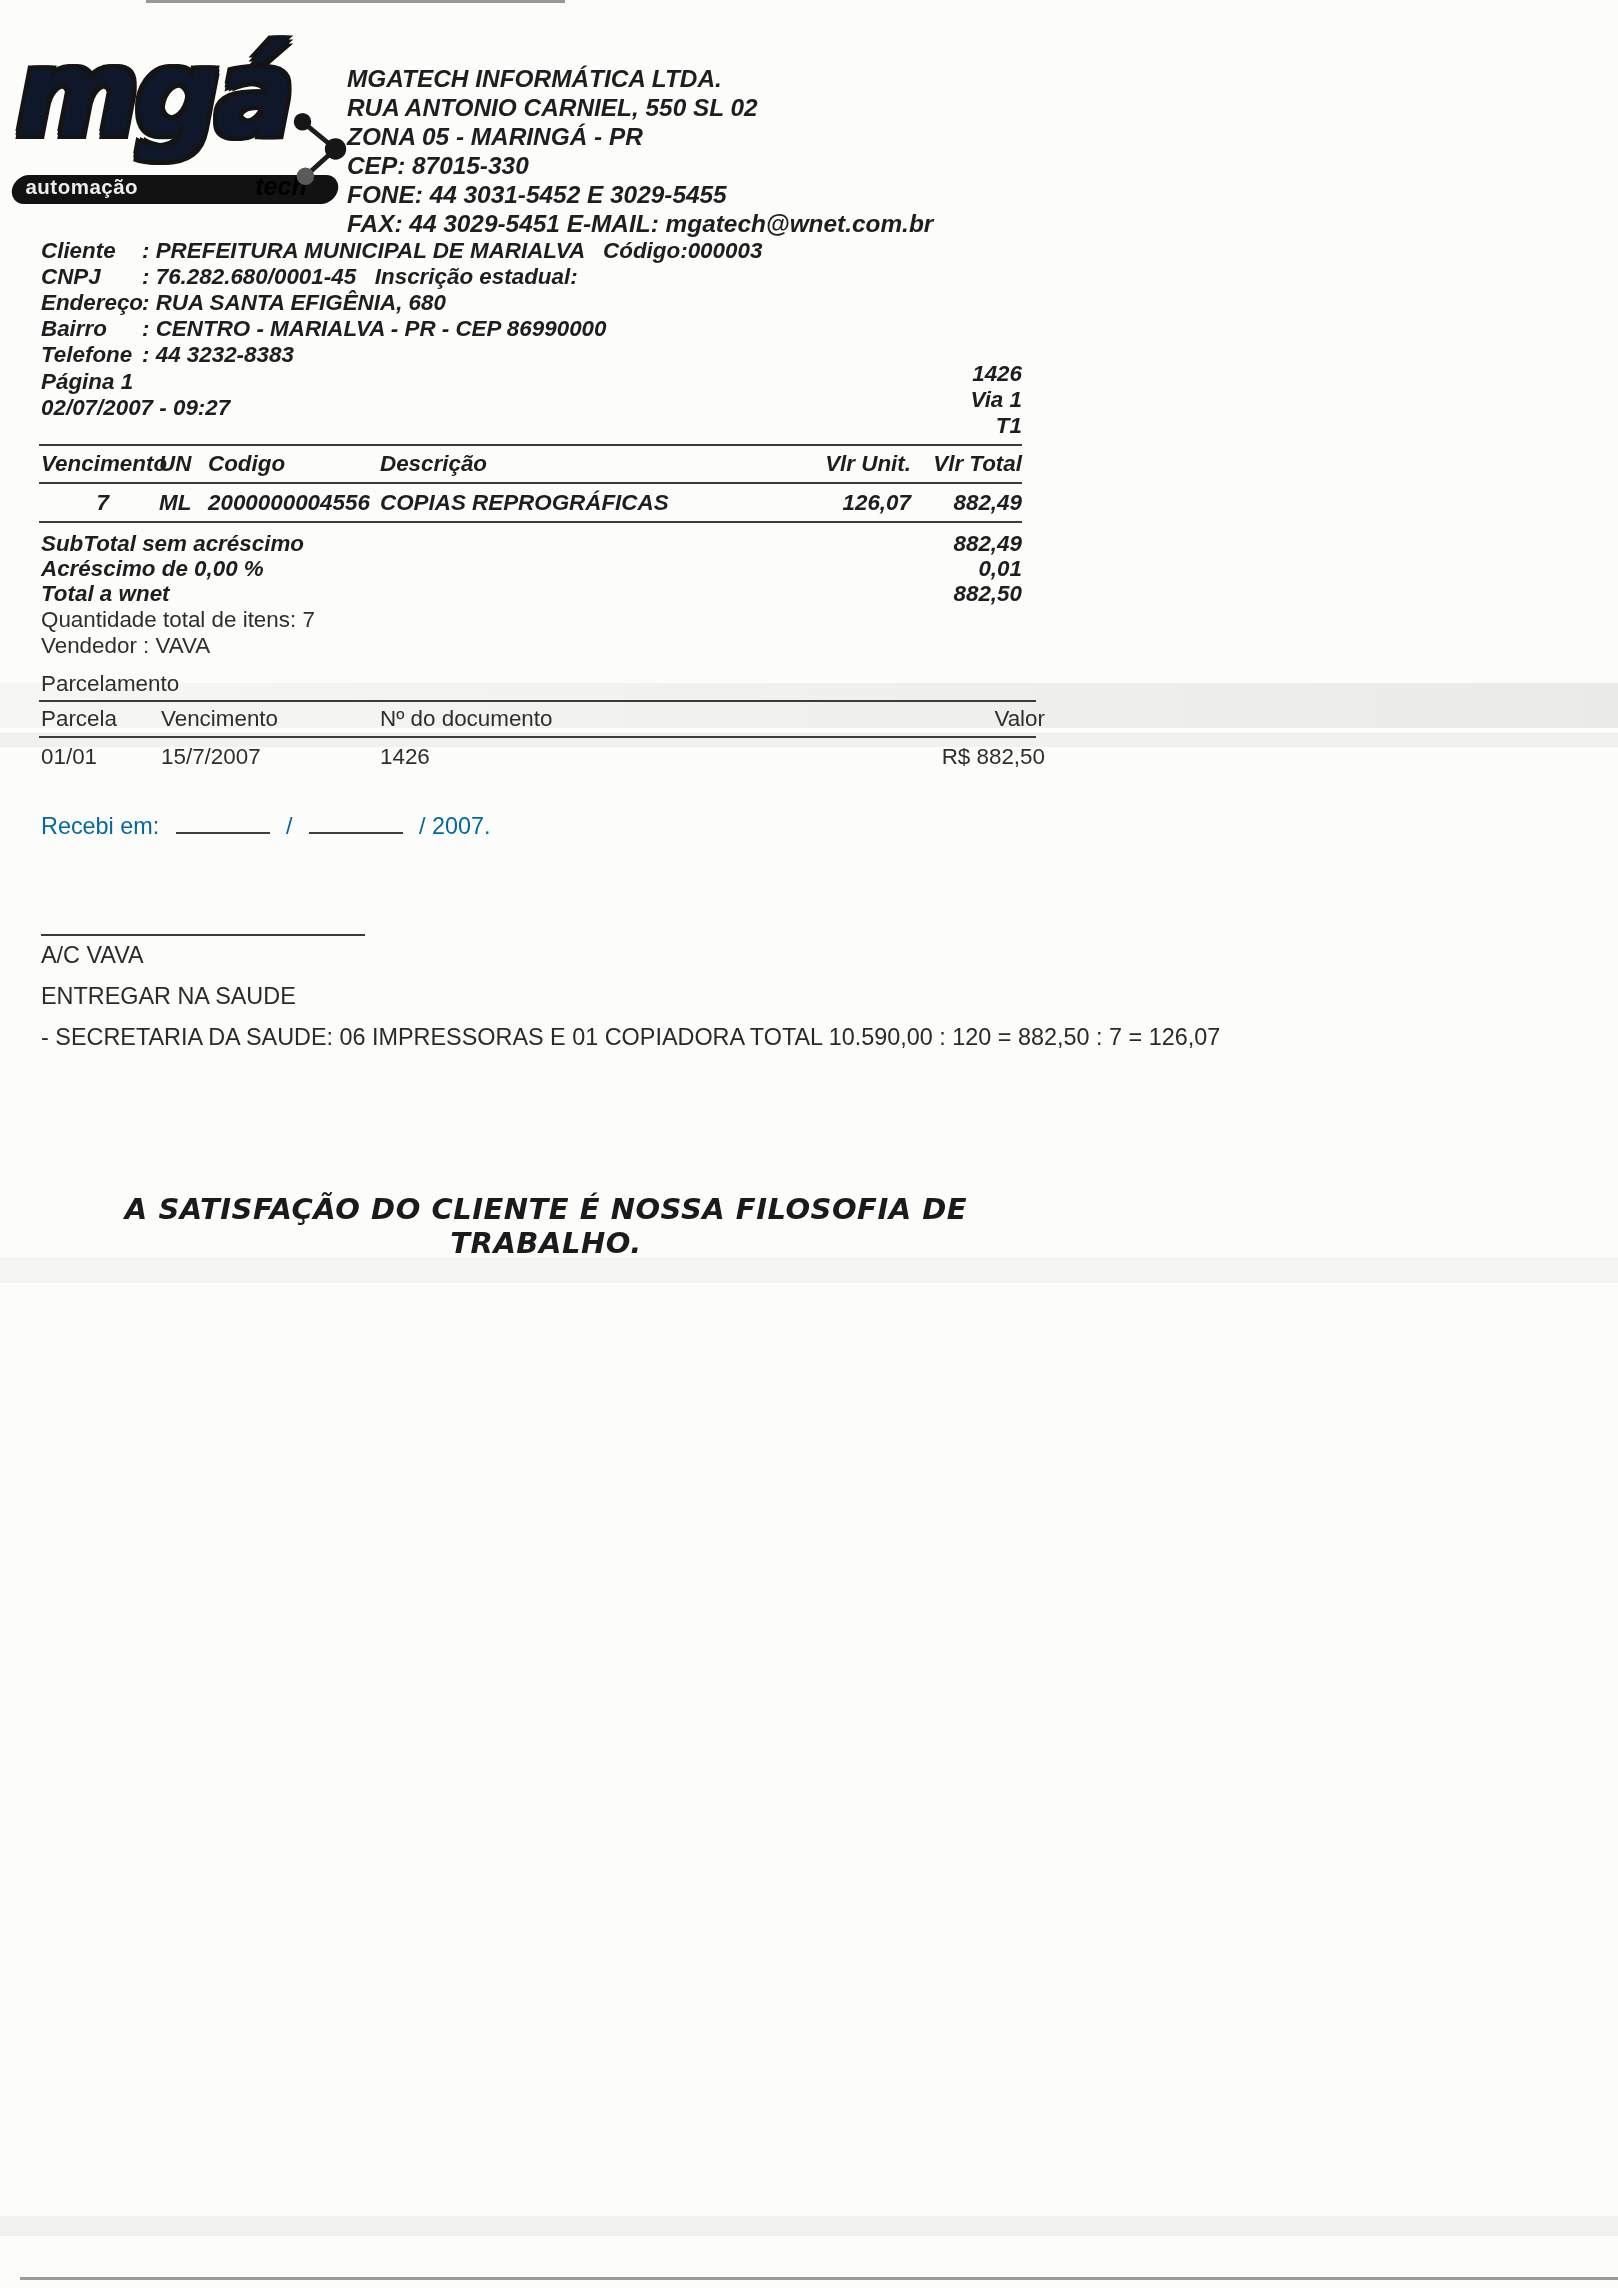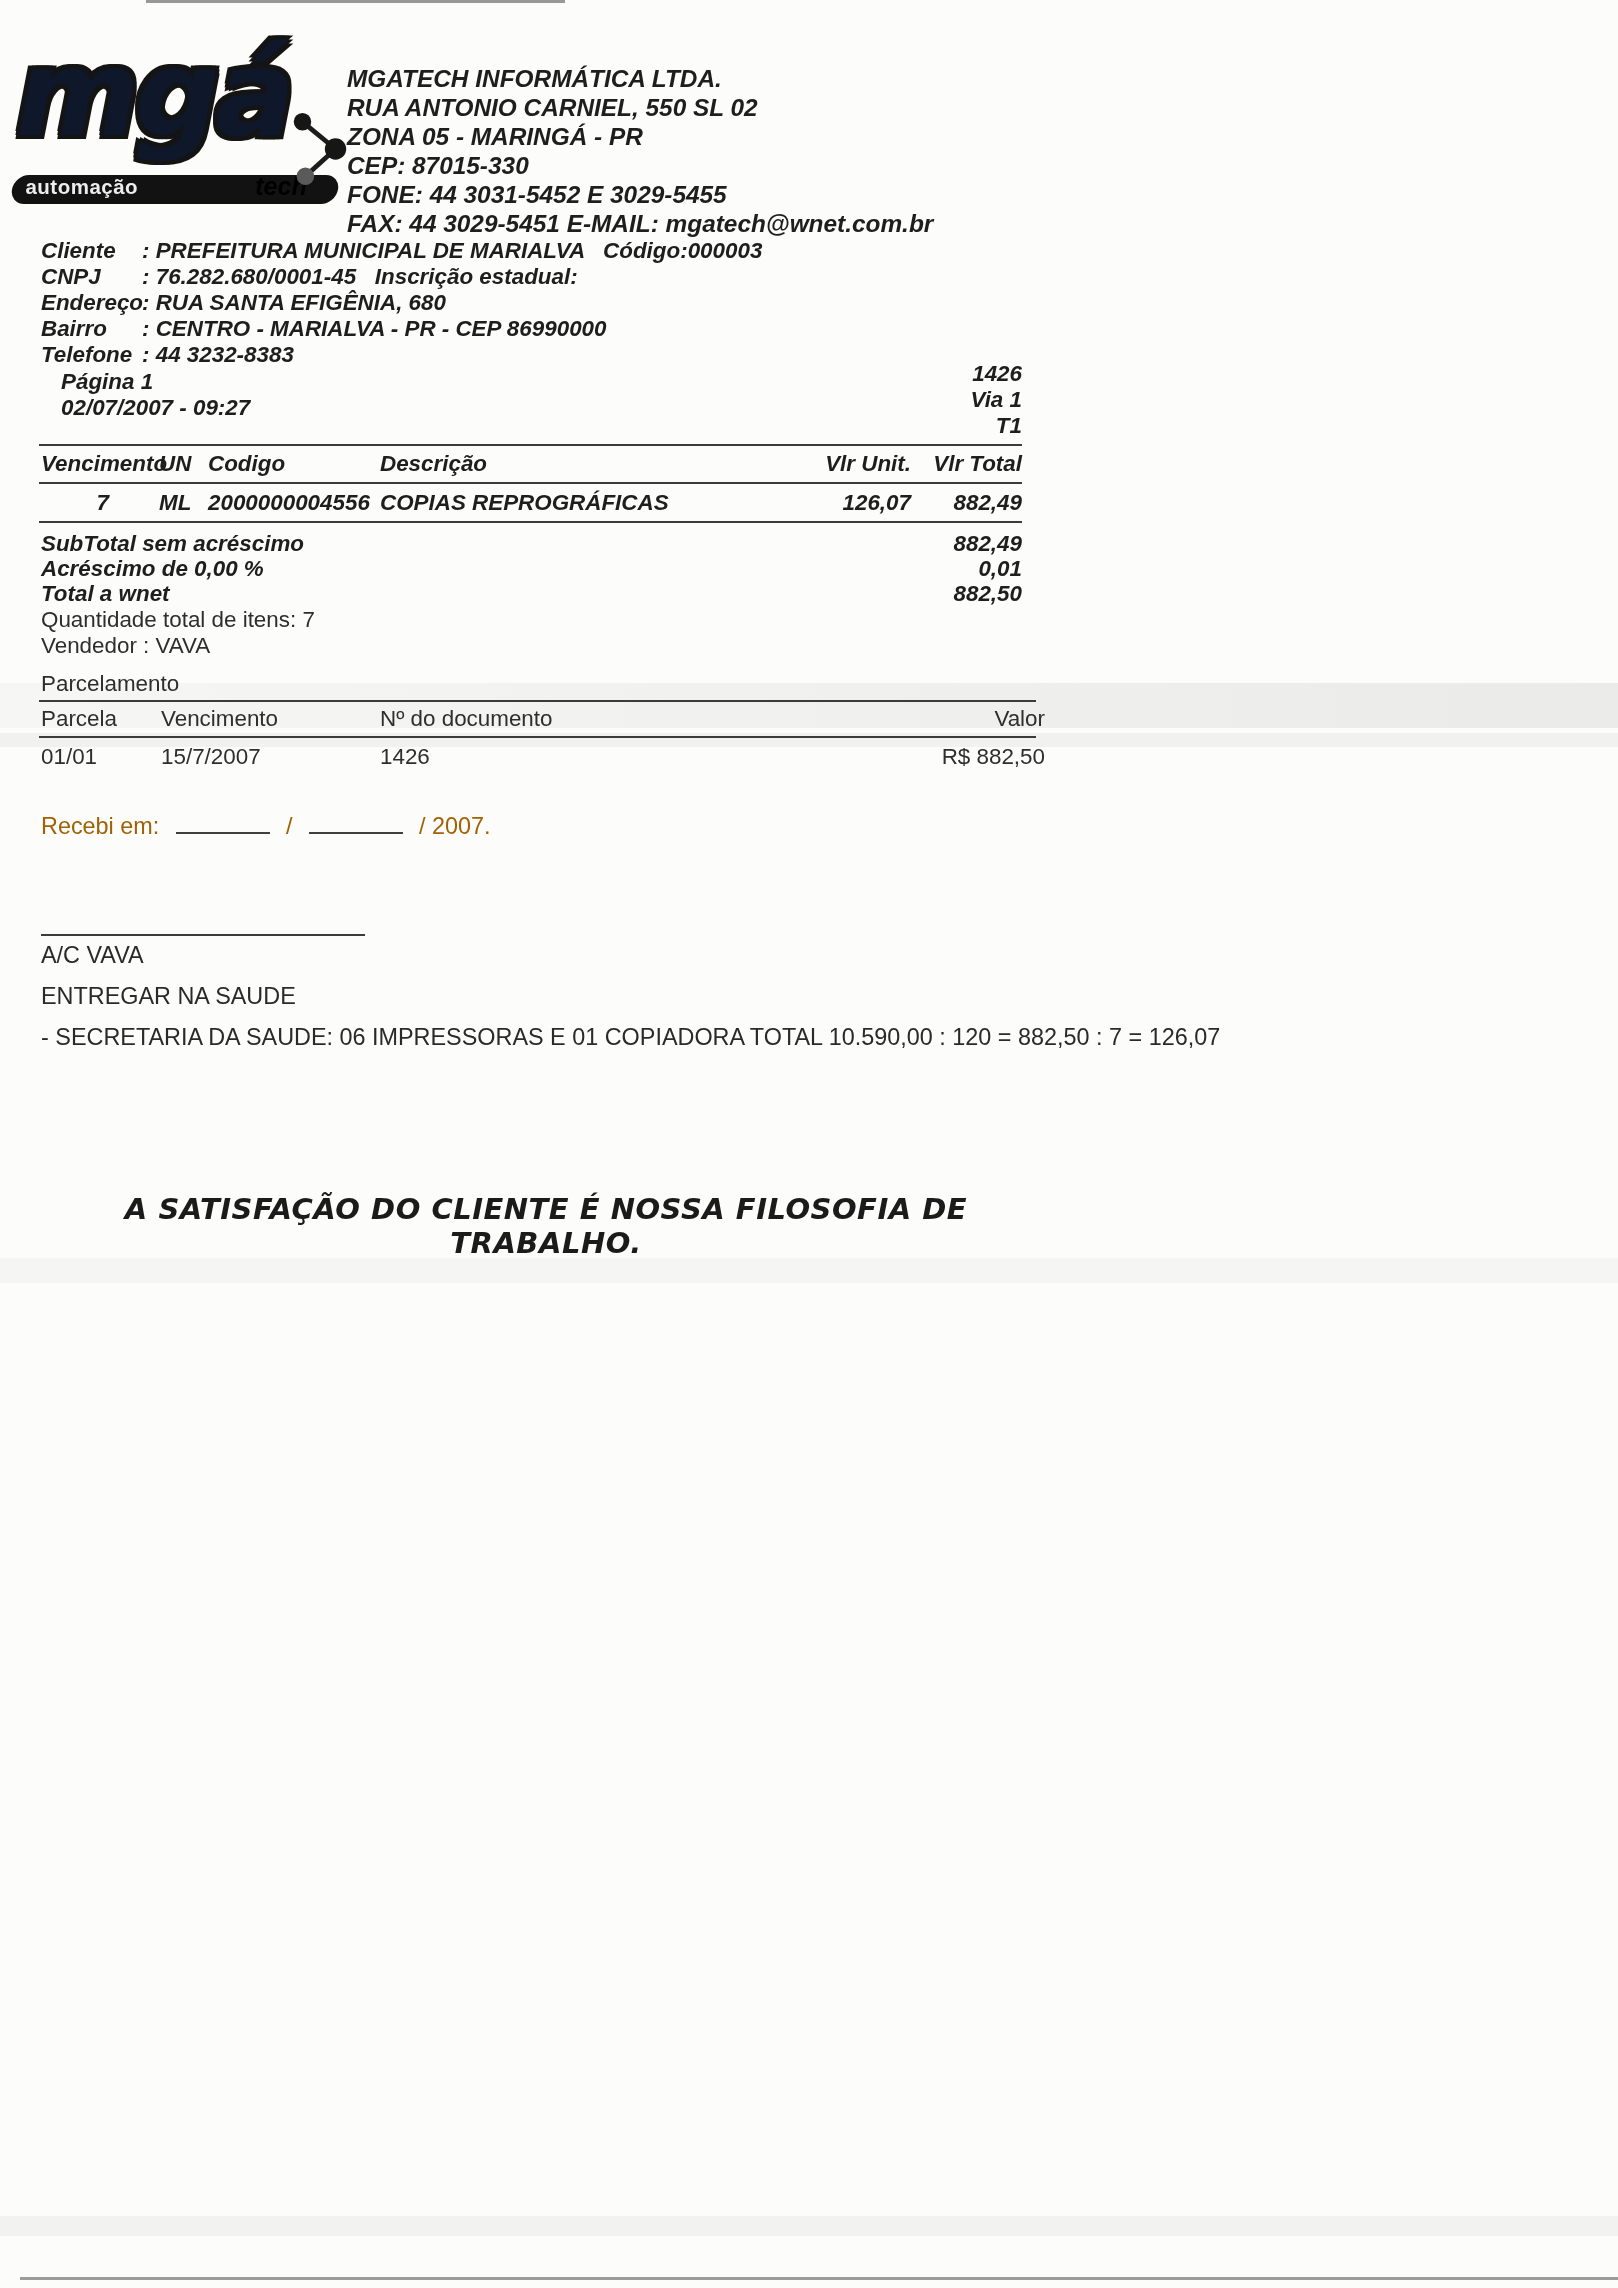--- a/index.html
+++ b/index.html
@@ -43,21 +43,21 @@
 
   
   .company { left: 347px; top: 64px; font-size: 24.4px; line-height: 29px; }
 
   
   .client { left: 41px; top: 238px; font-size: 22.4px; line-height: 26px; }
   .client-row { display: flex; }
   .client-label { display: inline-block; width: 101px; flex: 0 0 101px; }
 
   
-  .meta-left { left: 41px; top: 369px; font-size: 22.4px; line-height: 26px; margin-left: 20px; }
+  .meta-left { left: 41px; top: 369px; font-size: 22.4px; line-height: 26px; }
   .meta-right { left: 876px; top: 361px; width: 146px; font-size: 22.4px; line-height: 26px; text-align: right; }
 
   
   .trow { position: absolute; left: 0; width: 1619px; height: 27px; font-size: 22.4px; }
   .cell { position: absolute; top: 0; }
   .c-qty  { left: 41px;  width: 137px; }
   .c-qty-num { left: 41px; width: 68px; text-align: right; }
   .c-un   { left: 159px; width: 45px; }
   .c-cod  { left: 208px; width: 168px; }
   .c-desc { left: 380px; width: 380px; }
@@ -66,21 +66,21 @@
 
   .p-parcela { left: 41px;  width: 109px; }
   .p-venc    { left: 161px; width: 200px; }
   .p-doc     { left: 380px; width: 302px; }
   .p-valor   { left: 868px; width: 177px; text-align: right; }
 
   .tot-label { left: 41px; }
   .tot-value { left: 876px; width: 146px; text-align: right; }
 
   
-  .receipt { left: 41px; top: 809px; font-size: 23.4px; color: #a16207; }
+  .receipt { left: 41px; top: 809px; font-size: 23.4px; color: #0369a1; }
   .blank-line {
     display: inline-block; width: 94px; height: 1.05em; margin: 0 9.8px;
     border-bottom: 2px solid #3f3f3f; vertical-align: baseline;
   }
 
   
   .note { left: 41px; font-size: 23.4px; color: #2a2a2a; }
 
   
   .slogan {

